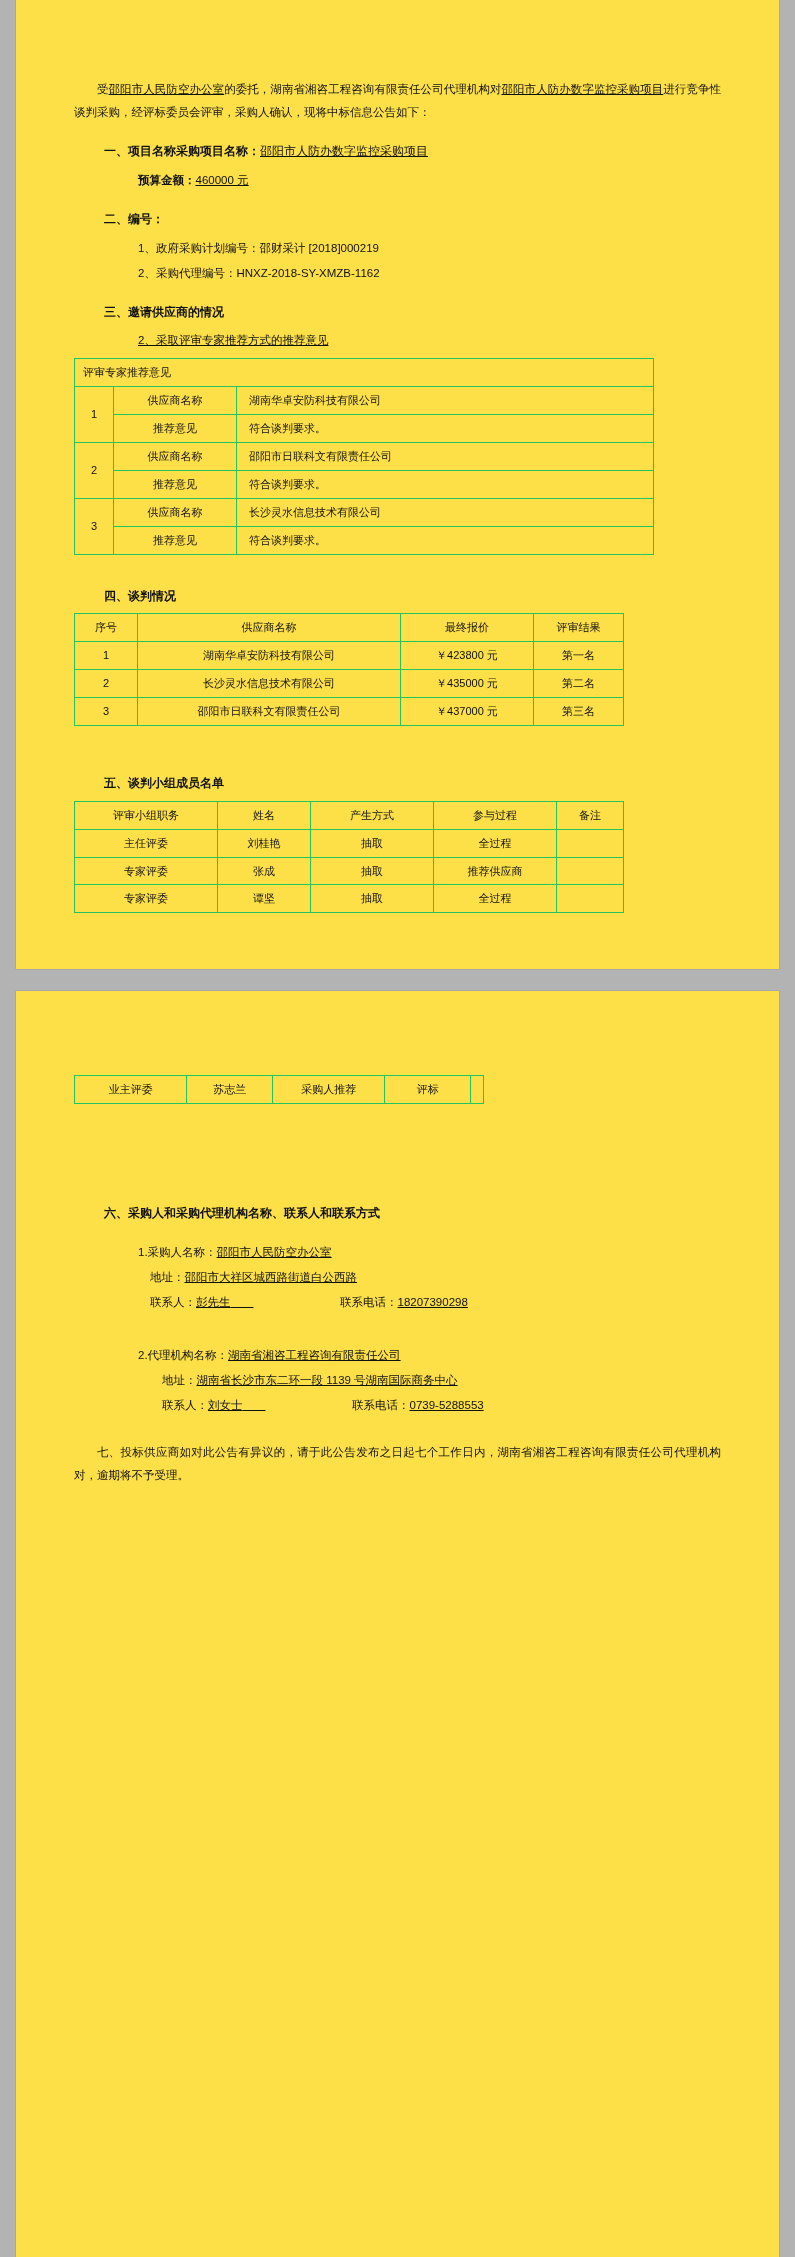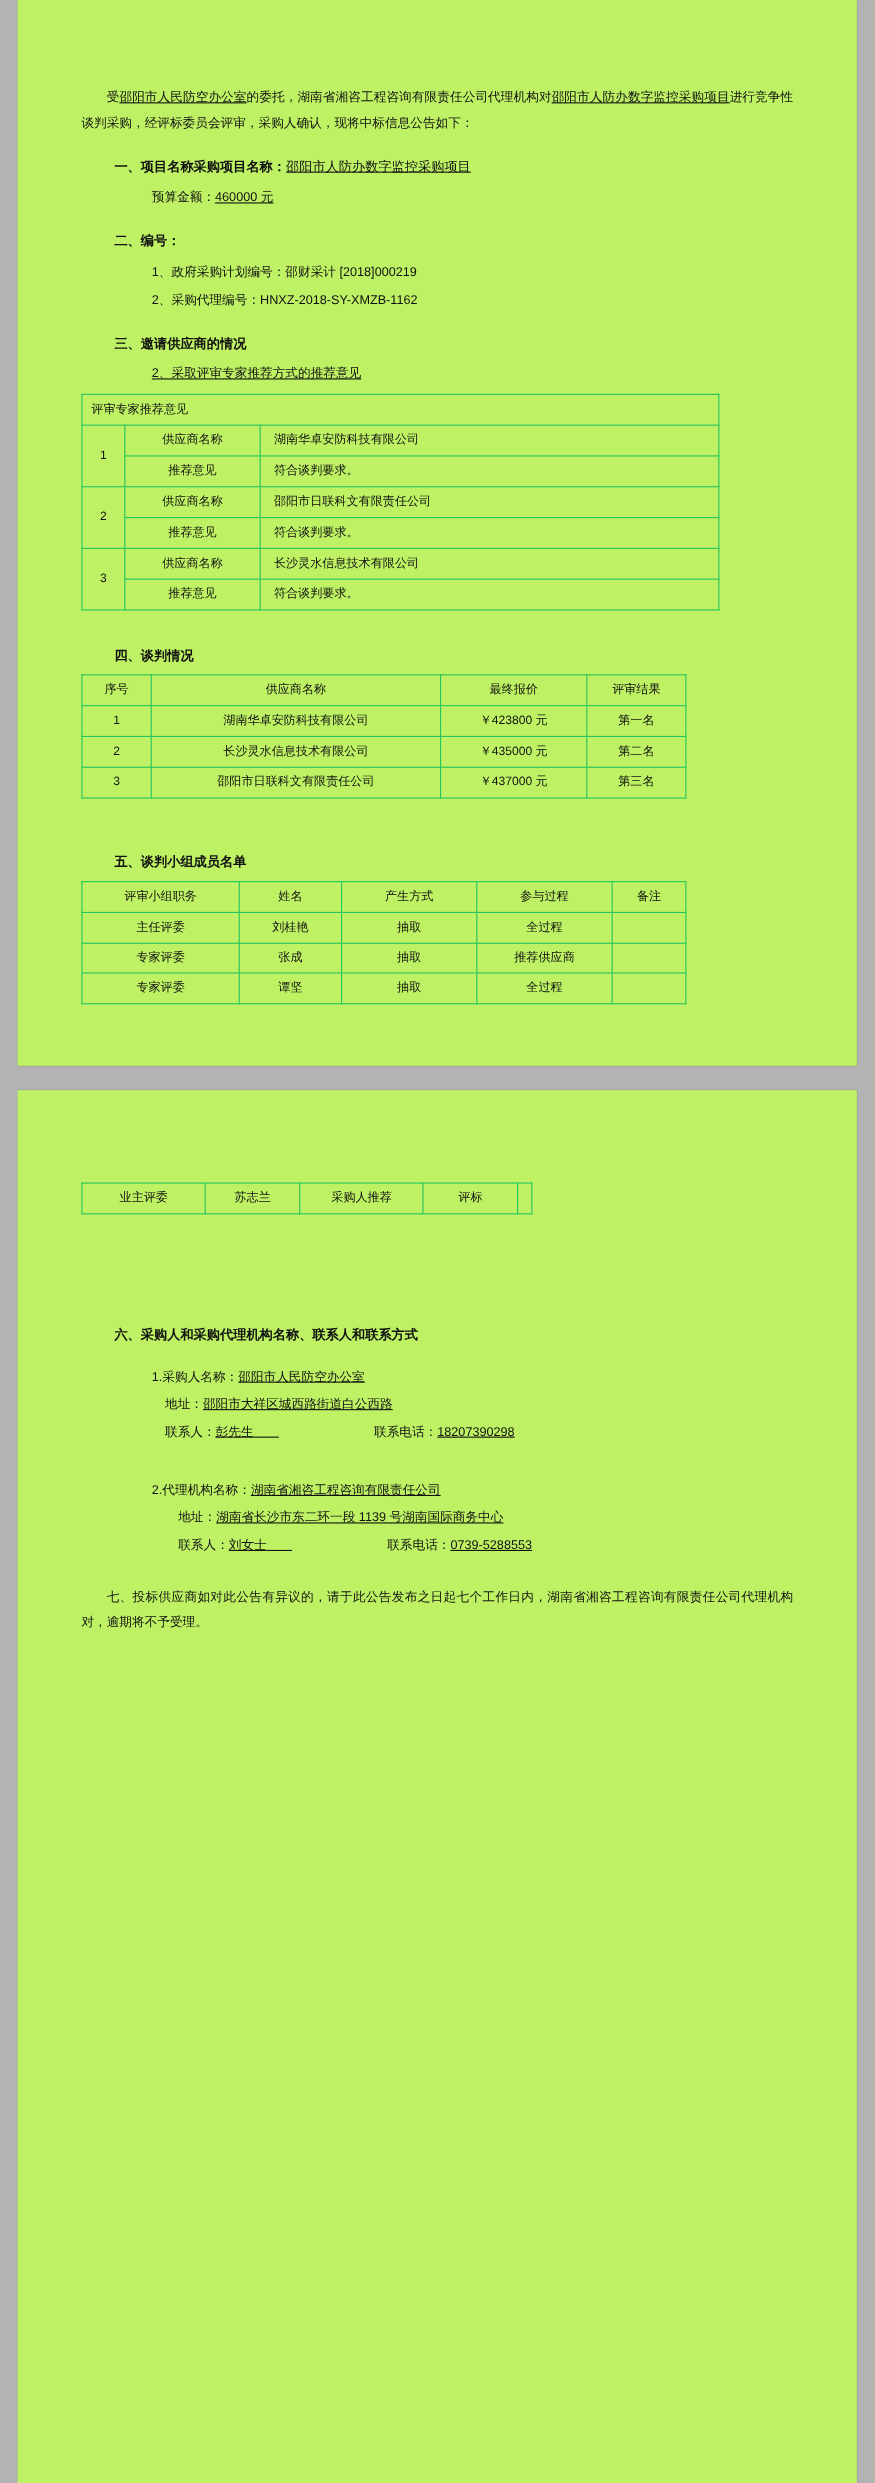--- a/index.html
+++ b/index.html
@@ -8,21 +8,21 @@
     background: #b0b0b0;
     font-family: "Liberation Sans", sans-serif;
   }
   #root {
     width: 795px;
     min-height: 2257px;
     position: relative;
     background: #b3b3b3;
   }
   .page {
-    background: #bef264;
+    background: #fde047;
     margin: 0 auto;
     box-sizing: border-box;
     position: relative;
     box-shadow: 0 0 1px rgba(0,0,0,0.35);
   }
   .page1 {
     width: 763px;
     margin-left: 16px;
     padding: 78px 58px 30px 58px;
     min-height: 700px;
@@ -43,21 +43,21 @@
     line-height: 1.9;
   }
   p.para {
     margin: 0;
     text-indent: 2em;
     text-align: justify;
     font-size: 11.5px;
     line-height: 2.0;
   }
   .u { text-decoration: underline; }
-  .b { font-weight: normal; }
+  .b { font-weight: bold; }
   h2.sec {
     font-size: 12px;
     font-weight: bold;
     margin: 16px 0 6px 0;
     padding-left: 30px;
   }
   .lvl3 {
     font-size: 11.5px;
     margin: 2px 0;
     padding-left: 64px;

